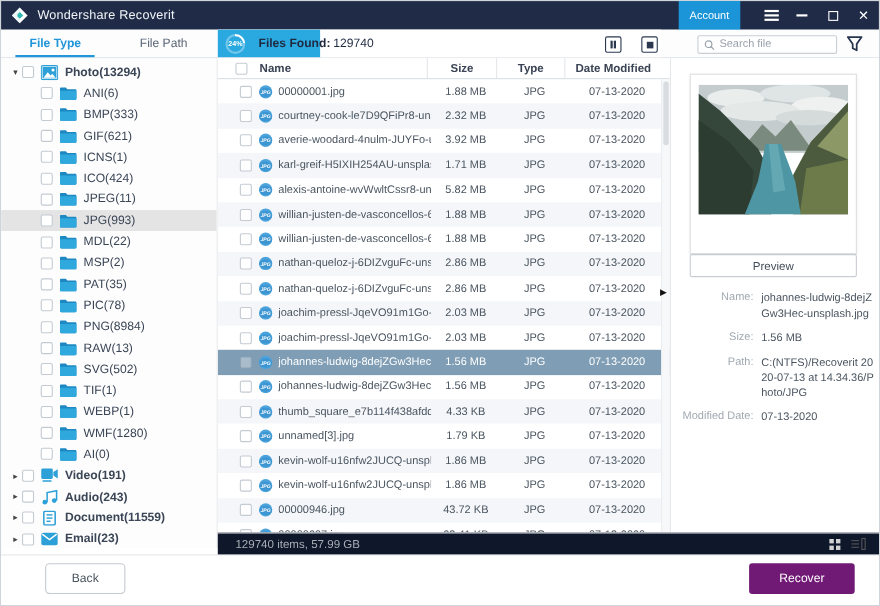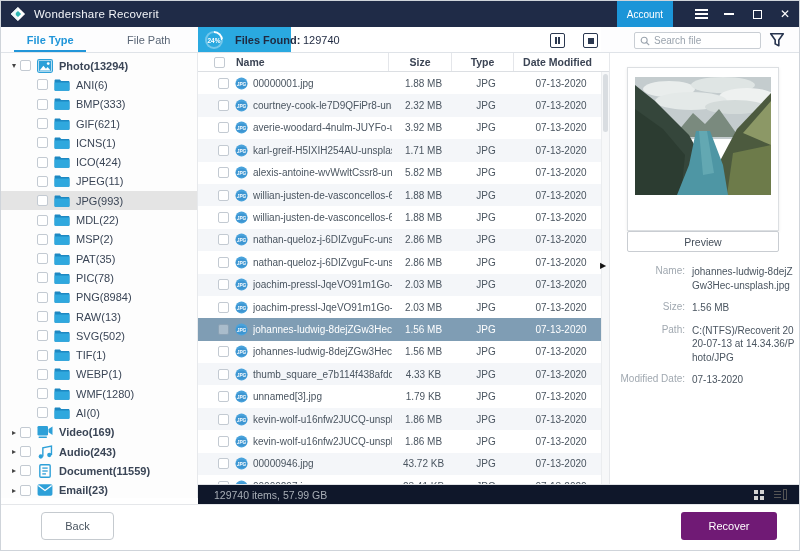--- a/index.html
+++ b/index.html
@@ -417,21 +417,21 @@
   <div class="tree-item lvl0">
     <span class="caret">▸</span>
     <span class="checkbox"></span>
     <span class="icon">
             <svg viewBox="0 0 16 13">
               <rect x="0.5" y="0.5" width="10.5" height="9.5" rx="1.3" fill="#2da0d8"></rect>
               <path d="M11.5 3.6L15.5 1v8.4l-4-2.6z" fill="#2da0d8"></path>
               <rect x="1.5" y="11" width="8.5" height="1.4" rx="0.7" fill="#2da0d8"></rect>
             </svg>
           </span>
-    <span class="tree-label">Video(169)</span>
+    <span class="tree-label">Video(191)</span>
   </div>
 
   <div class="tree-item lvl0">
     <span class="caret">▸</span>
     <span class="checkbox"></span>
     <span class="icon">
             <svg viewBox="0 0 14 13">
               <circle cx="3.1" cy="10.7" r="2" fill="#2da0d8"></circle>
               <circle cx="11" cy="9.3" r="2" fill="#2da0d8"></circle>
               <path d="M5 10.7V2.6L13 1v8.3" stroke="#2da0d8" stroke-width="1.3" fill="none"></path>

